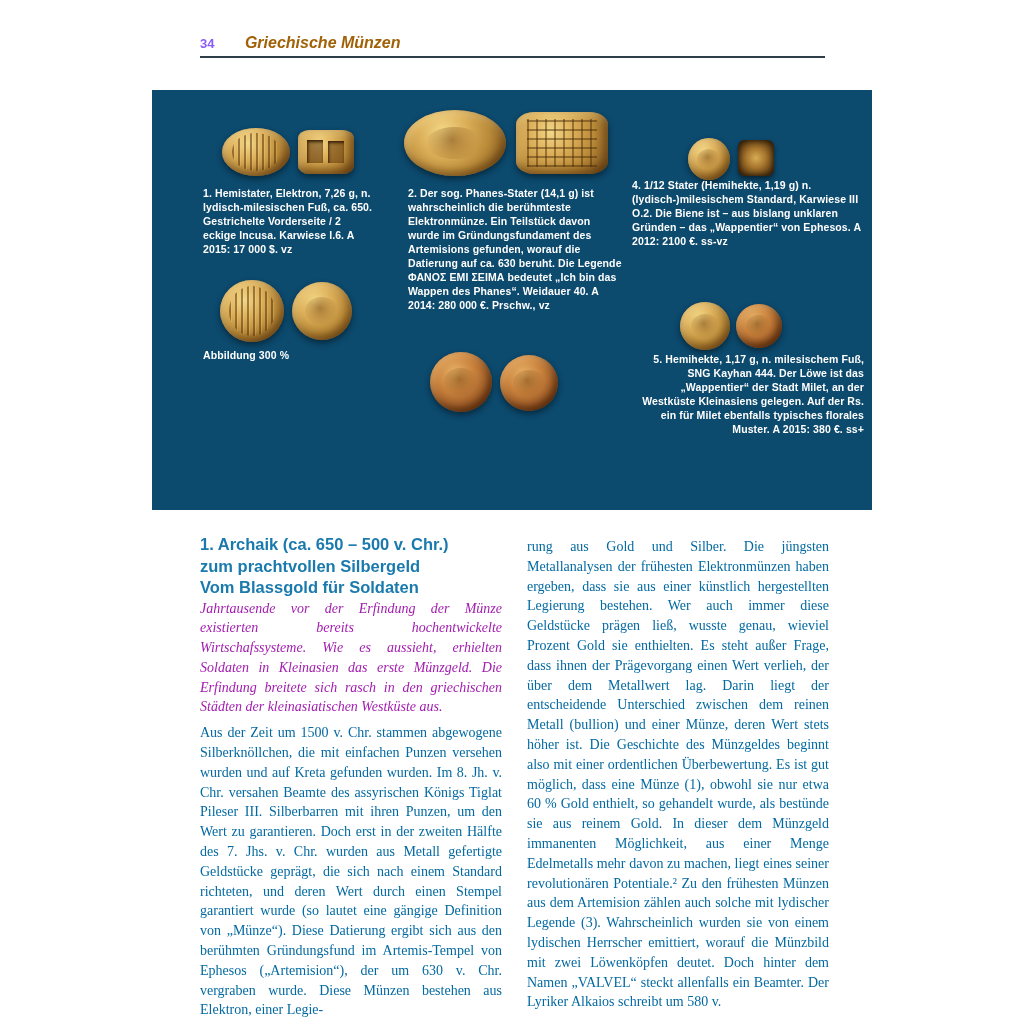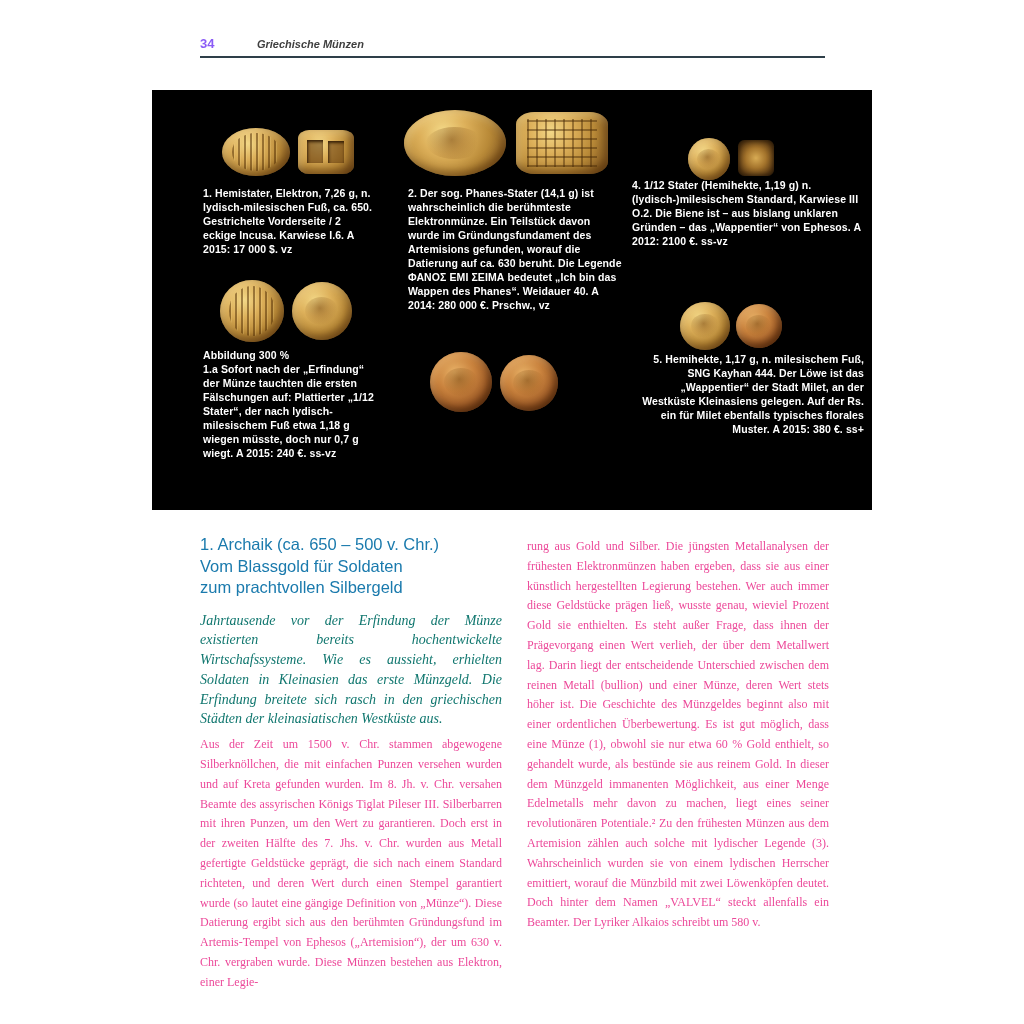--- a/index.html
+++ b/index.html
@@ -6,27 +6,27 @@
   html,body { background:#e8e8e8; }
   .page {
     position:relative; width:1024px; height:1024px; background:#ffffff;
     margin:0 auto; overflow:hidden;
     font-family:"Liberation Sans", sans-serif;
   }
 
   
   .running-head-row { position:absolute; left:200px; top:34px; width:625px; }
   .page-number { display:inline-block; font-size:13px; font-weight:bold; color:#8b5cf6; }
-  .running-head { display:inline-block; margin-left:38px; font-size:11px; font-style:italic; font-weight:bold; color:#404040; }
+  .running-head { display:inline-block; margin-left:26px; font-size:16px; font-style:italic; font-weight:bold; color:#a16207; }
   .header-rule { position:absolute; left:200px; top:56px; width:625px; height:2px; background:#2e3f49; }
 
   
   .plate {
     position:absolute; left:152px; top:90px; width:720px; height:420px;
-    background:#000000;
+    background:#0c4a6e;
   }
   .caption {
     position:absolute; color:#ffffff; font-size:10.5px; font-weight:bold;
     line-height:14px; letter-spacing:0.1px;
   }
 
   
   .coin { position:absolute; border-radius:50%; }
   .gold {
     background: radial-gradient(circle at 38% 32%, #f3d887 0%, #ddb05a 30%, #b98a38 60%, #8a5f24 85%, #6b4518 100%);
@@ -68,30 +68,30 @@
   .dark-square {
     border-radius:18%;
     background: radial-gradient(circle at 50% 50%, #d8ab54 0%, #a4742c 40%, #5e3c14 75%, #42290c 100%);
     box-shadow: 0 3px 5px rgba(0,0,0,.5), inset 0 0 6px rgba(0,0,0,.7);
   }
 
   
   .col-left  { position:absolute; left:200px; top:534px; width:302px; }
   .col-right { position:absolute; left:527px; top:537px; width:302px; }
   .headline {
-    font-size:16.5px; font-weight:normal; color:#1a7aad; line-height:21.5px;
+    font-size:16.5px; font-weight:bold; color:#1a7aad; line-height:21.5px;
     font-family:"Liberation Sans", sans-serif;
   }
   .lead {
-    margin-top:12px; font-family:"Liberation Serif", serif; font-style:italic;
-    font-size:14px; line-height:19.8px; color:#0f766e; text-align:justify;
+    font-family:"Liberation Serif", serif; font-style:italic;
+    font-size:14px; line-height:19.8px; color:#a21caf; text-align:justify;
   }
   .bodytext {
-    font-family:"Liberation Serif", serif; font-size:12px; line-height:19.8px;
-    color:#ec4899; text-align:justify;
+    font-family:"Liberation Serif", serif; font-size:14px; line-height:19.8px;
+    color:#0369a1; text-align:justify;
   }
   .col-left .bodytext { margin-top:6px; }
 </style>
 </head>
 <body>
 
 <div class="page">
 
   <div class="running-head-row">
     <span class="page-number">34</span>
@@ -101,42 +101,41 @@
 
   <div class="plate">
 
     <div class="coin gold striations" style="left:70px; top:38px; width:68px; height:48px;"></div>
     <div class="coin gold reverse-square incuse-two" style="left:146px; top:40px; width:56px; height:44px;"></div>
     <div class="caption" style="left:51px; top:96px; width:172px;">1. Hemistater, Elektron, 7,26 g, n. lydisch-milesischen Fuß, ca. 650. Gestrichelte Vorderseite / 2 eckige Incusa. Karwiese I.6. A 2015: 17 000 $. vz</div>
 
     <div class="coin gold striations" style="left:68px; top:190px; width:64px; height:62px;"></div>
     <div class="coin gold relief" style="left:140px; top:192px; width:60px; height:58px;"></div>
     <div class="caption" style="left:51px; top:258px; width:176px;">Abbildung 300 %</div>
-    <div class="caption" style="left:51px; top:272px; width:176px;">1.a Sofort nach der „Erfindung“ der Münze tauchten die ersten Fälschungen auf: Plattierter „1/12 Stater“, der nach lydisch-milesischem Fuß etwa 1,18 g wiegen müsste, doch nur 0,7 g wiegt. A 2015: 240 €. ss-vz</div>
 
     <div class="coin gold relief" style="left:252px; top:20px; width:102px; height:66px;"></div>
     <div class="coin gold reverse-square grid-punch" style="left:364px; top:22px; width:92px; height:62px;"></div>
     <div class="caption" style="left:256px; top:96px; width:214px;">2. Der sog. Phanes-Stater (14,1 g) ist wahrscheinlich die berühmteste Elektronmünze. Ein Teilstück davon wurde im Gründungsfundament des Artemisions gefunden, worauf die Datierung auf ca. 630 beruht. Die Legende ΦΑΝΟΣ ΕΜΙ ΣΕΙΜΑ bedeutet „Ich bin das Wappen des Phanes“. Weidauer 40. A 2014: 280 000 €. Prschw., vz</div>
 
     <div class="coin coppery relief" style="left:278px; top:262px; width:62px; height:60px;"></div>
     <div class="coin coppery relief" style="left:348px; top:265px; width:58px; height:56px;"></div>
 
     <div class="coin gold relief" style="left:536px; top:48px; width:42px; height:42px;"></div>
     <div class="coin dark-square" style="left:586px; top:50px; width:36px; height:36px;"></div>
     <div class="caption" style="left:480px; top:88px; width:232px;">4. 1/12 Stater (Hemihekte, 1,19 g) n. (lydisch-)milesischem Standard, Karwiese III O.2. Die Biene ist – aus bislang unklaren Gründen – das „Wappentier“ von Ephesos. A 2012: 2100 €. ss-vz</div>
 
     <div class="coin gold relief" style="left:528px; top:212px; width:50px; height:48px;"></div>
     <div class="coin coppery relief" style="left:584px; top:214px; width:46px; height:44px;"></div>
     <div class="caption" style="left:480px; top:262px; width:232px;text-align:right;">5. Hemihekte, 1,17 g, n. milesischem Fuß, SNG Kayhan 444. Der Löwe ist das „Wappentier“ der Stadt Milet, an der Westküste Kleinasiens gelegen. Auf der Rs. ein für Milet ebenfalls typisches florales Muster. A 2015: 380 €. ss+</div>
   </div>
 
   <div class="col-left">
     <div class="headline">1. Archaik (ca. 650 – 500 v. Chr.)</div>
+    <div class="headline">zum prachtvollen Silbergeld</div>
     <div class="headline">Vom Blassgold für Soldaten</div>
-    <div class="headline">zum prachtvollen Silbergeld</div>
     <div class="lead">Jahrtausende vor der Erfindung der Münze existierten bereits hochentwickelte Wirtschafssysteme. Wie es aussieht, erhielten Soldaten in Kleinasien das erste Münzgeld. Die Erfindung breitete sich rasch in den griechischen Städten der kleinasiatischen Westküste aus.</div>
     <div class="bodytext">Aus der Zeit um 1500 v. Chr. stammen abgewogene Silberknöllchen, die mit einfachen Punzen versehen wurden und auf Kreta gefunden wurden. Im 8. Jh. v. Chr. versahen Beamte des assyrischen Königs Tiglat Pileser III. Silberbarren mit ihren Punzen, um den Wert zu garantieren. Doch erst in der zweiten Hälfte des 7. Jhs. v. Chr. wurden aus Metall gefertigte Geldstücke geprägt, die sich nach einem Standard richteten, und deren Wert durch einen Stempel garantiert wurde (so lautet eine gängige Definition von „Münze“). Diese Datierung ergibt sich aus den berühmten Gründungsfund im Artemis-Tempel von Ephesos („Artemision“), der um 630 v. Chr. vergraben wurde. Diese Münzen bestehen aus Elektron, einer Legie-</div>
   </div>
 
   <div class="col-right">
     <div class="bodytext">rung aus Gold und Silber. Die jüngsten Metallanalysen der frühesten Elektronmünzen haben ergeben, dass sie aus einer künstlich hergestellten Legierung bestehen. Wer auch immer diese Geldstücke prägen ließ, wusste genau, wieviel Prozent Gold sie enthielten. Es steht außer Frage, dass ihnen der Prägevorgang einen Wert verlieh, der über dem Metallwert lag. Darin liegt der entscheidende Unterschied zwischen dem reinen Metall (bullion) und einer Münze, deren Wert stets höher ist. Die Geschichte des Münzgeldes beginnt also mit einer ordentlichen Überbewertung. Es ist gut möglich, dass eine Münze (1), obwohl sie nur etwa 60 % Gold enthielt, so gehandelt wurde, als bestünde sie aus reinem Gold. In dieser dem Münzgeld immanenten Möglichkeit, aus einer Menge Edelmetalls mehr davon zu machen, liegt eines seiner revolutionären Potentiale.² Zu den frühesten Münzen aus dem Artemision zählen auch solche mit lydischer Legende (3). Wahrscheinlich wurden sie von einem lydischen Herrscher emittiert, worauf die Münzbild mit zwei Löwenköpfen deutet. Doch hinter dem Namen „VALVEL“ steckt allenfalls ein Beamter. Der Lyriker Alkaios schreibt um 580 v.</div>
   </div>
 
 </div>
 

